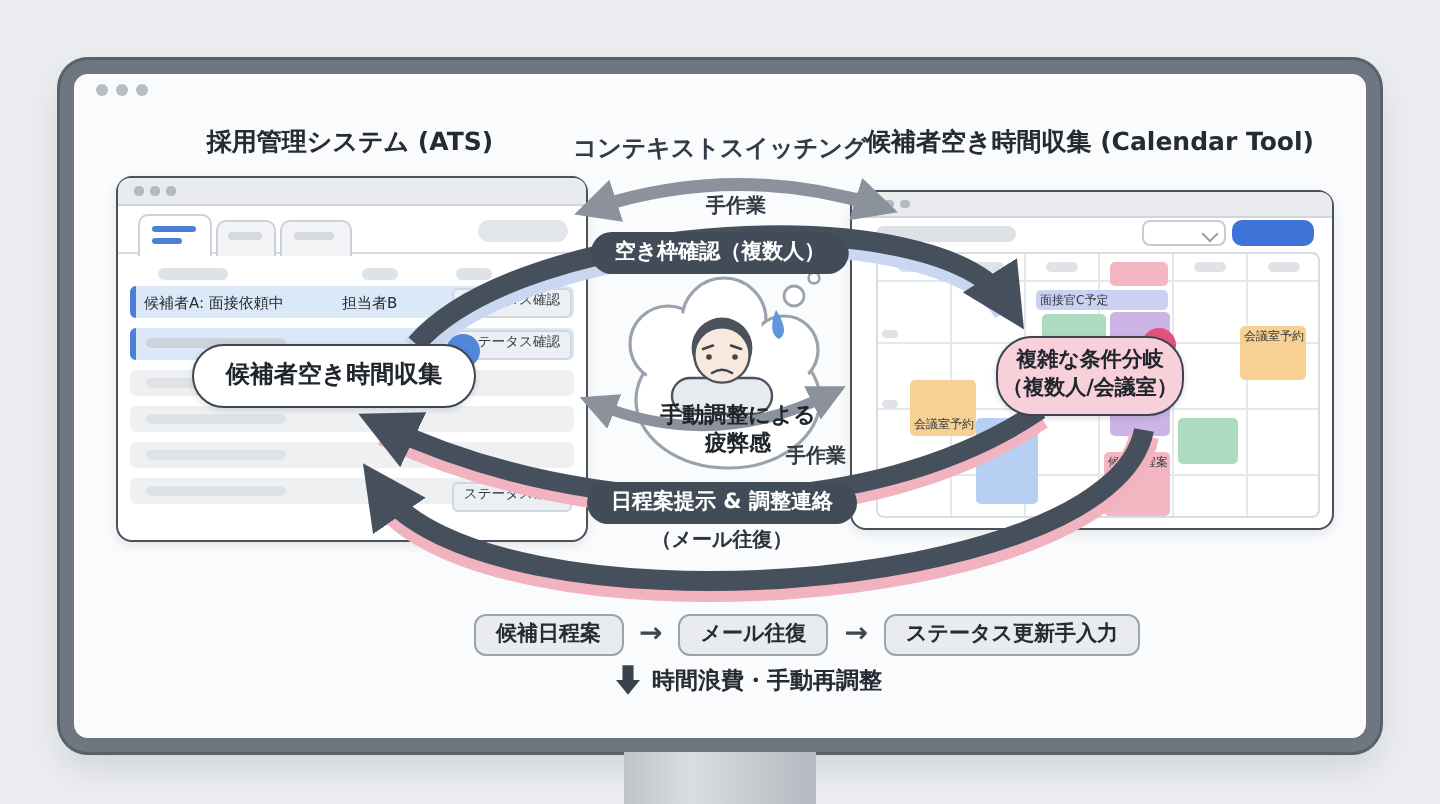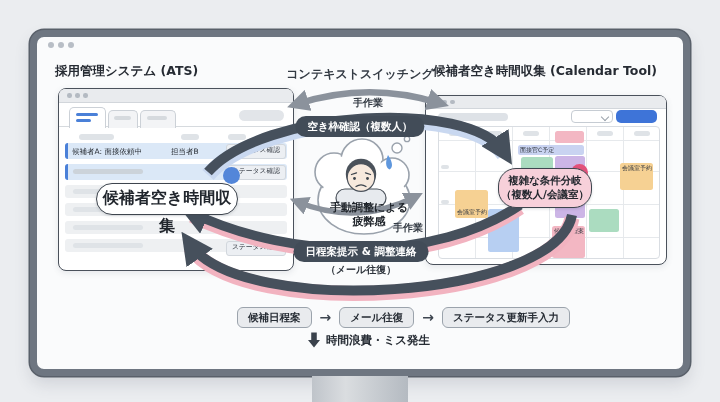--- a/index.html
+++ b/index.html
@@ -47,21 +47,21 @@
 
 <div class="stage">
 
   <div class="monitor">
     <div class="screen">
 
       <span class="dot" style="left:11px;top:5px;width:6px;height:6px;background:#b8bec6;"></span>
       <span class="dot" style="left:21px;top:5px;width:6px;height:6px;background:#b8bec6;"></span>
       <span class="dot" style="left:31px;top:5px;width:6px;height:6px;background:#b8bec6;"></span>
 
-      <div class="abs" style="left:18px;top:26px;width:240px;text-align:left;font-size:12.5px;font-weight:700;color:#262b33;">採用管理システム (ATS)</div>
+      <div class="abs" style="left:18px;top:26px;width:240px;text-align:center;font-size:12.5px;font-weight:700;color:#262b33;">採用管理システム (ATS)</div>
       <div class="abs" style="left:388px;top:26px;width:240px;text-align:center;font-size:12.5px;font-weight:700;color:#262b33;">候補者空き時間収集 (Calendar Tool)</div>
 
       <div class="mockwin" style="left:21px;top:51px;width:234px;height:181px;">
         <div class="wbar">
           <span class="dot" style="left:8px;"></span>
           <span class="dot" style="left:16px;"></span>
           <span class="dot" style="left:24px;"></span>
         </div>
 
         <div class="abs" style="left:0;top:37px;width:100%;height:1px;background:#d6dade;"></div>
@@ -213,36 +213,36 @@
   <div class="pill-dark" style="left:361px;top:241px;">日程案提示 &amp; 調整連絡</div>
   <div class="pill-dark" style="left:360px;top:116px;">空き枠確認（複数人）</div>
   <div class="lbl z3" style="left:361px;top:263px;transform:translateX(-50%);font-size:10px;color:#2e343c;">（メール往復）</div>
 
   <div class="lbl z3" style="left:369px;top:200px;transform:translateX(-50%);font-size:11px;color:#20252b;">手動調整による</div>
   <div class="lbl z3" style="left:369px;top:214px;transform:translateX(-50%);font-size:11px;color:#20252b;">疲弊感</div>
 
   <span class="dot z3" style="left:223px;top:167px;width:17px;height:17px;background:#5386d9;"></span>
   <span class="dot z3" style="left:571px;top:164px;width:17px;height:17px;background:#e2527b;"></span>
 
-  <div class="pill-outline" style="left:96px;top:183px;width:140px;height:30px;font-size:16px;line-height:28px;">候補者空き時間収集</div>
+  <div class="pill-outline" style="left:96px;top:172px;width:140px;height:30px;font-size:12px;line-height:28px;">候補者空き時間収集</div>
 
   <div class="pill-outline" style="left:498px;top:168px;width:94px;height:40px;background:#f7d0da;border-radius:18px;font-size:10.5px;line-height:1.3;padding-top:5px;box-sizing:border-box;">
     <div>複雑な条件分岐</div>
     <div>（複数人/会議室）</div>
   </div>
 
 
   <div class="abs" style="left:237px;top:307px;display:flex;gap:8px;align-items:center;z-index:4;">
     <div class="flowbox">候補日程案</div>
     <div class="flowarrow">→</div>
     <div class="flowbox">メール往復</div>
     <div class="flowarrow">→</div>
     <div class="flowbox">ステータス更新手入力</div>
   </div>
 
   <div class="abs" style="left:308px;top:332px;display:flex;gap:6px;align-items:center;z-index:4;">
     <svg width="12" height="16" viewBox="0 0 13 16">
       <path d="M3.5,0 H9.5 V8 H13 L6.5,16 L0,8 H3.5 Z" fill="#3a424c"></path>
     </svg>
-    <span style="font-size:11.5px;font-weight:700;color:#262c34;white-space:nowrap;">時間浪費・ミス発生</span>
+    <span style="font-size:11.5px;font-weight:700;color:#262c34;white-space:nowrap;">時間浪費・手動再調整</span>
   </div>
 
 </div>
 
 </body></html>

